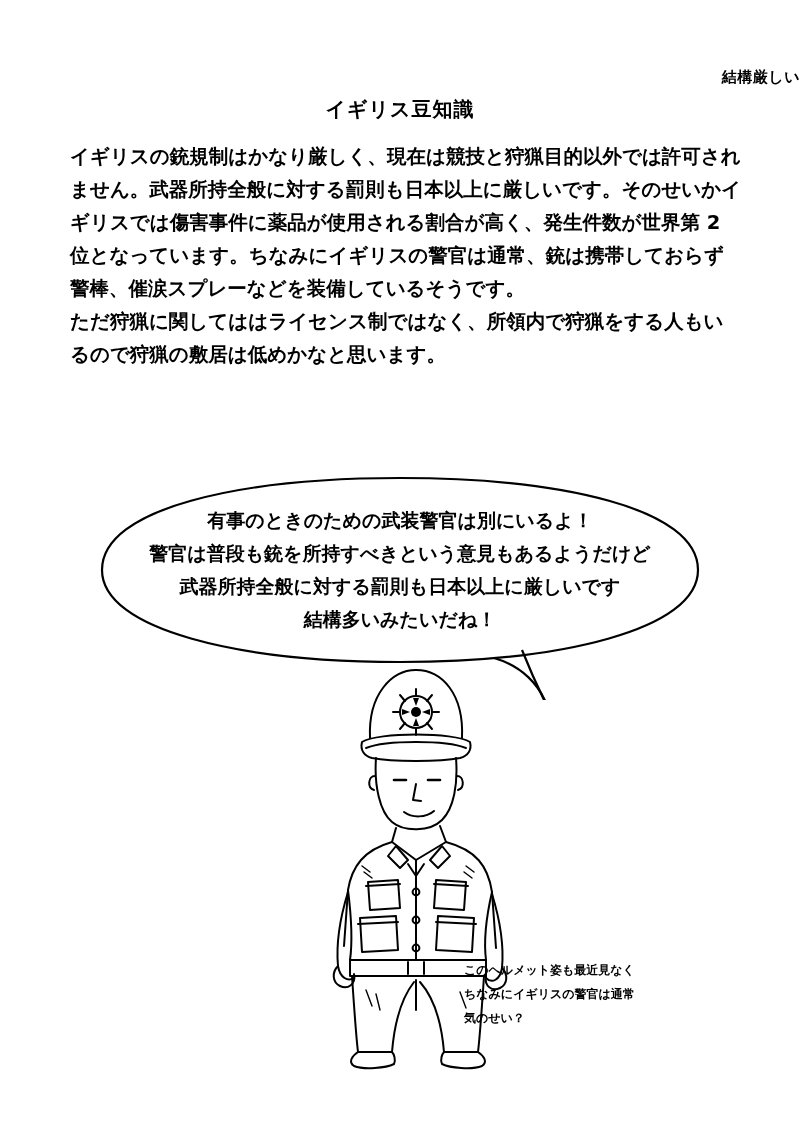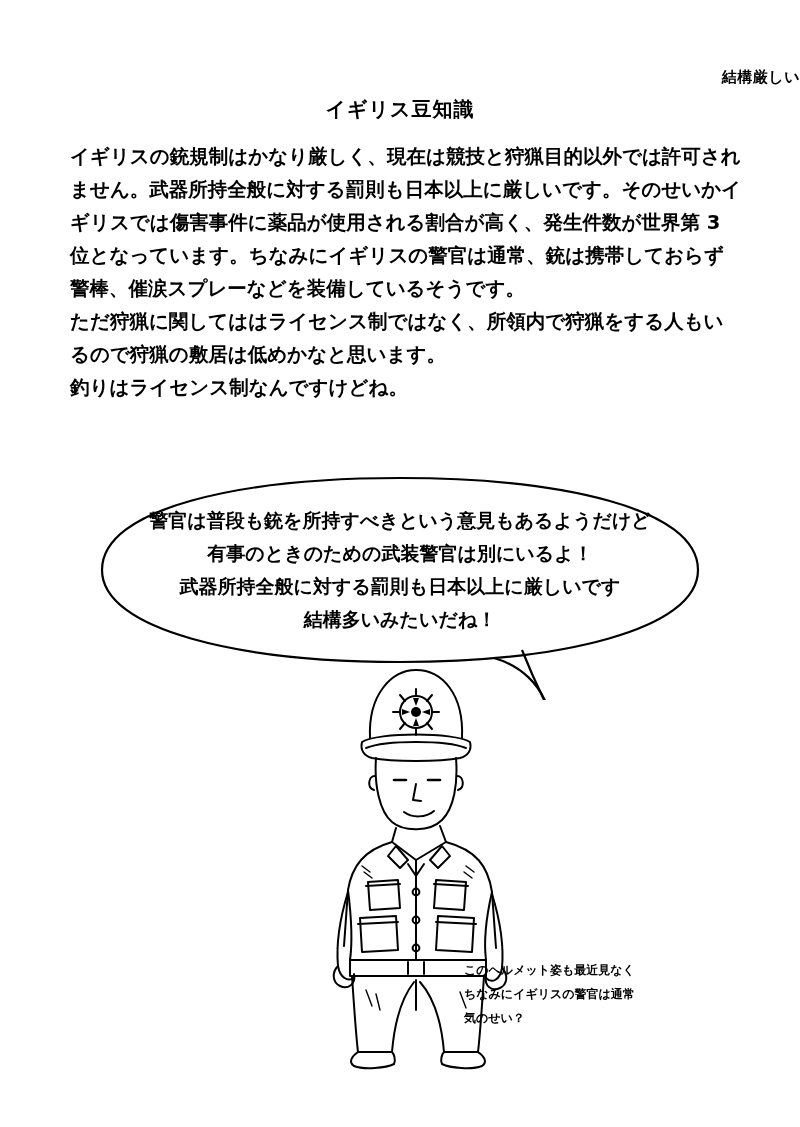--- a/index.html
+++ b/index.html
@@ -101,38 +101,37 @@
   }
   .caption p { margin: 0; }
 </style>
 </head>
 <body>
 
 <div class="subtitle">結構厳しい</div>
 <div class="title">イギリス豆知識</div>
 
 <div class="body-text">
-  <p>イギリスの銃規制はかなり厳しく、現在は競技と狩猟目的以外では許可されません。武器所持全般に対する罰則も日本以上に厳しいです。そのせいかイギリスでは傷害事件に薬品が使用される割合が高く、発生件数が世界第 3 位となっています。ちなみにイギリスの警官は通常、銃は携帯しておらず警棒、催涙スプレーなどを装備しているそうです。</p>
+  <p>イギリスの銃規制はかなり厳しく、現在は競技と狩猟目的以外では許可されません。武器所持全般に対する罰則も日本以上に厳しいです。そのせいかイギリスでは傷害事件に薬品が使用される割合が高く、発生件数が世界第 2 位となっています。ちなみにイギリスの警官は通常、銃は携帯しておらず警棒、催涙スプレーなどを装備しているそうです。</p>
   <p>ただ狩猟に関してははライセンス制ではなく、所領内で狩猟をする人もいるので狩猟の敷居は低めかなと思います。</p>
-  <p>釣りはライセンス制なんですけどね。</p>
 </div>
 
 <div class="balloon-wrap">
   <svg class="balloon-svg" width="660" height="230" viewBox="0 0 660 230">
     <path d="M330 8
              C 170 8, 32 38, 32 100
              C 32 160, 170 192, 330 192
              C 490 192, 628 160, 628 100
              C 628 38, 490 8, 330 8 Z" fill="#ffffff" stroke="#000000" stroke-width="2.2"></path>
     <path d="M452 180 C 462 205, 470 222, 478 238" fill="none" stroke="#000000" stroke-width="2.2"></path>
     <path d="M478 238 C 470 215, 452 196, 424 188" fill="none" stroke="#000000" stroke-width="2.2"></path>
   </svg>
   <div class="balloon-text">
+    <div>有事のときのための武装警官は別にいるよ！</div>
     <div>警官は普段も銃を所持すべきという意見もあるようだけど</div>
-    <div>有事のときのための武装警官は別にいるよ！</div>
     <div>武器所持全般に対する罰則も日本以上に厳しいです</div>
     <div>結構多いみたいだね！</div>
   </div>
 </div>
 
 <div class="illustration">
   <svg width="230" height="420" viewBox="0 0 230 420">
     <g fill="none" stroke="#000000" stroke-width="2" stroke-linecap="round" stroke-linejoin="round">
 
       <path d="M70 78 C 68 34, 92 10, 116 10 C 142 10, 164 34, 162 78"></path>

